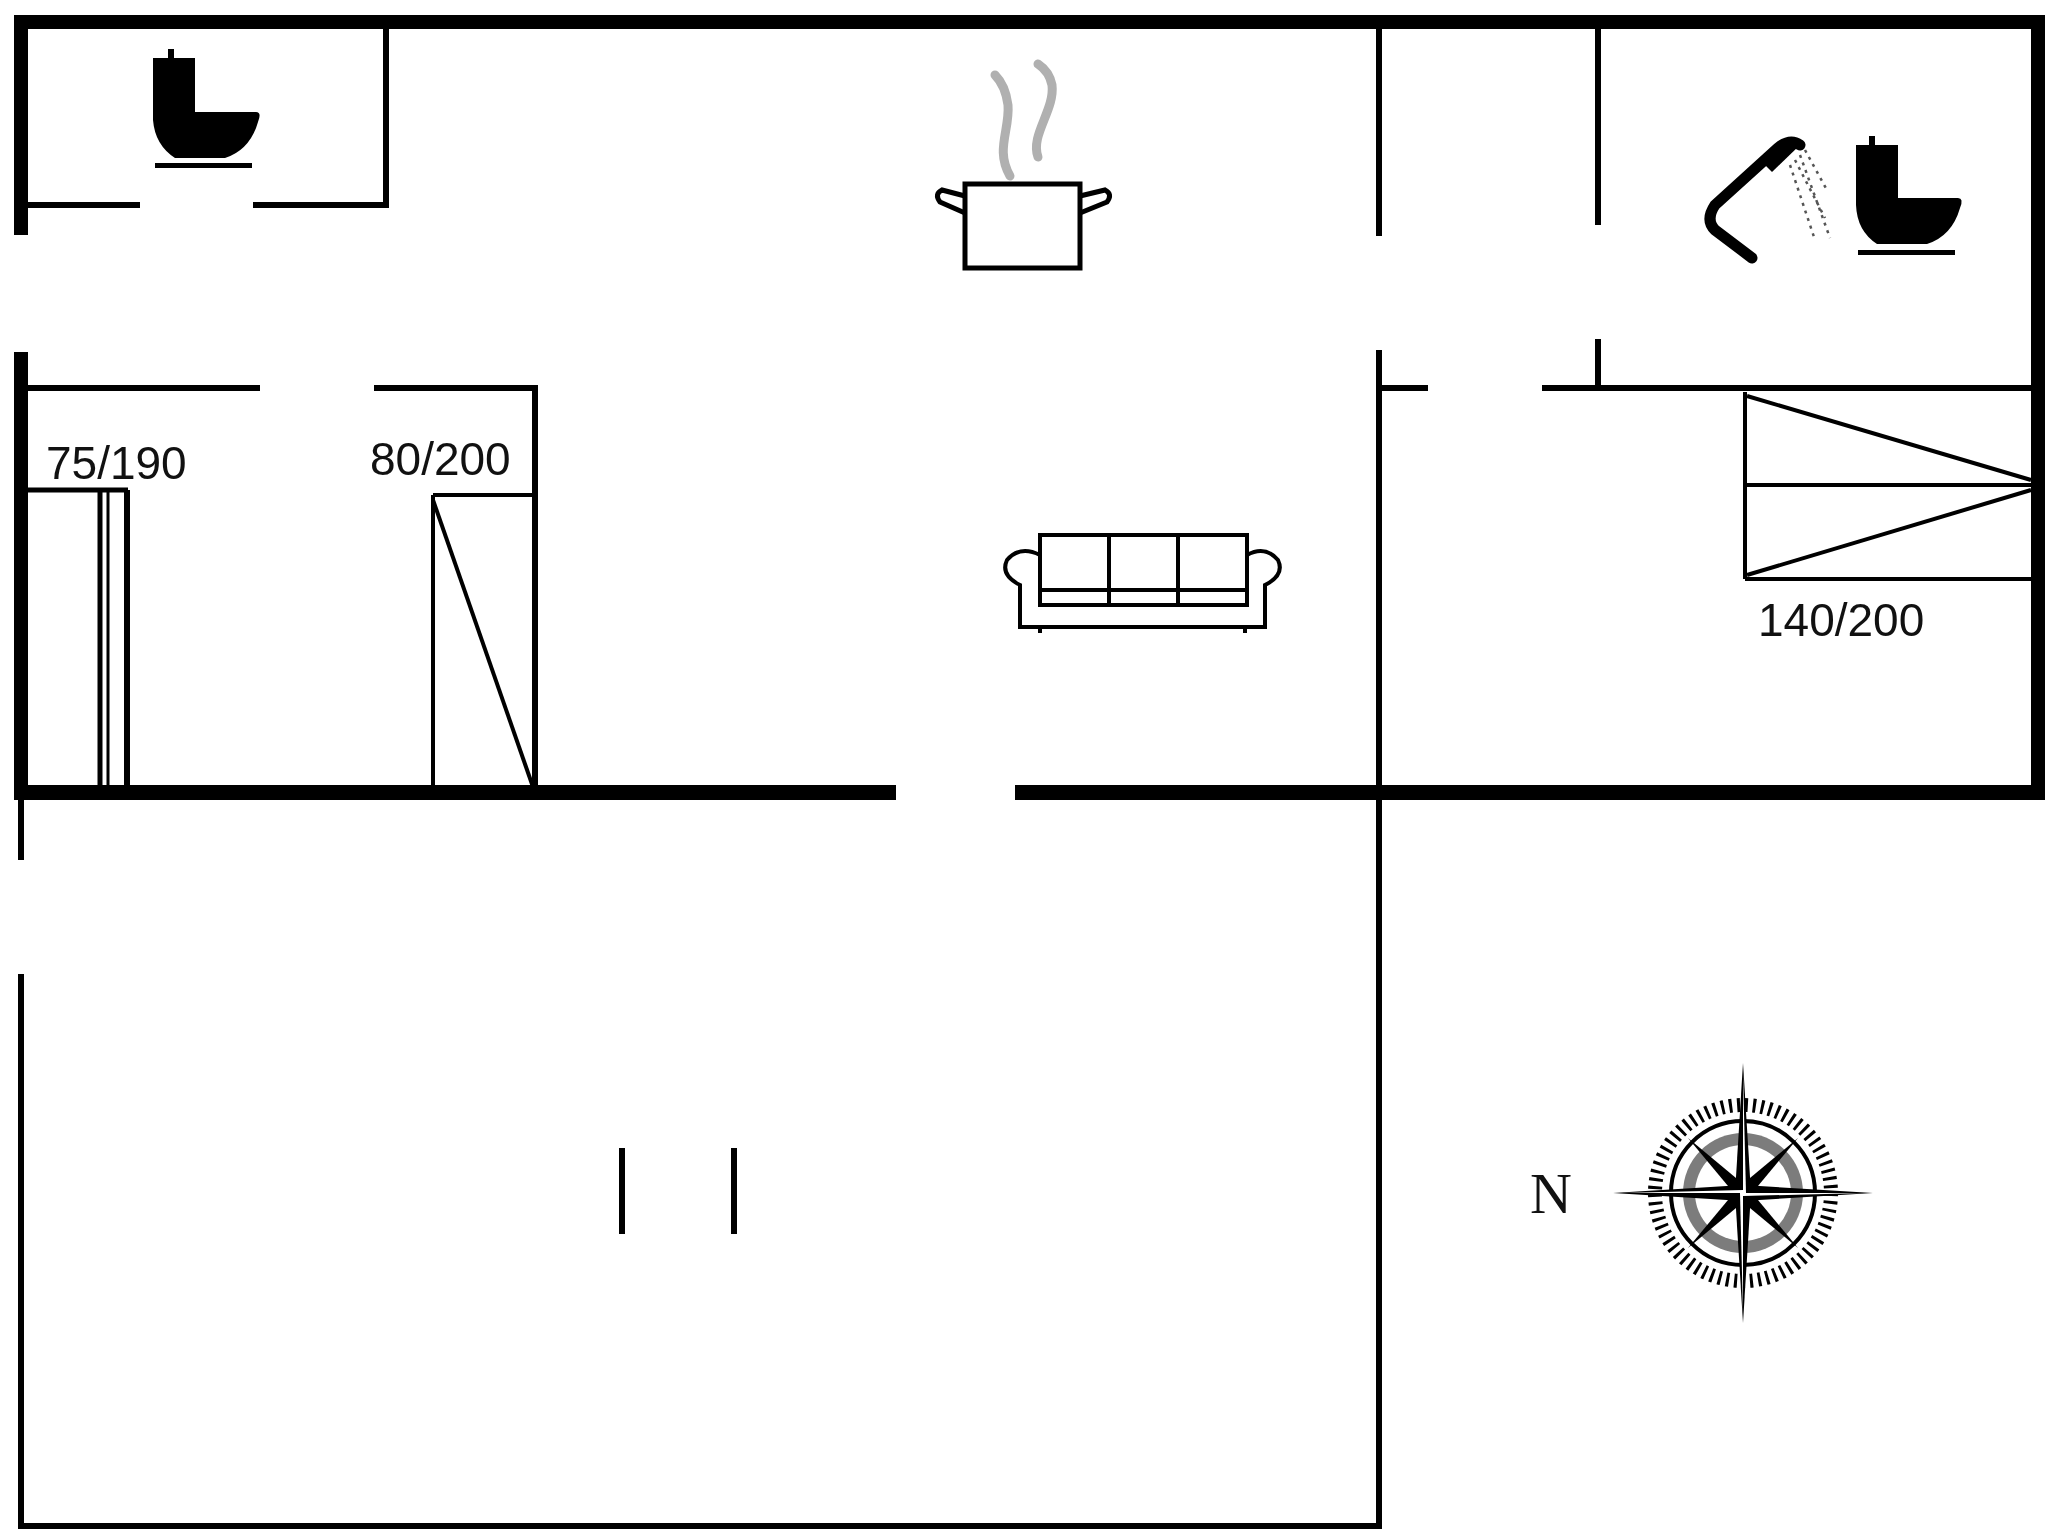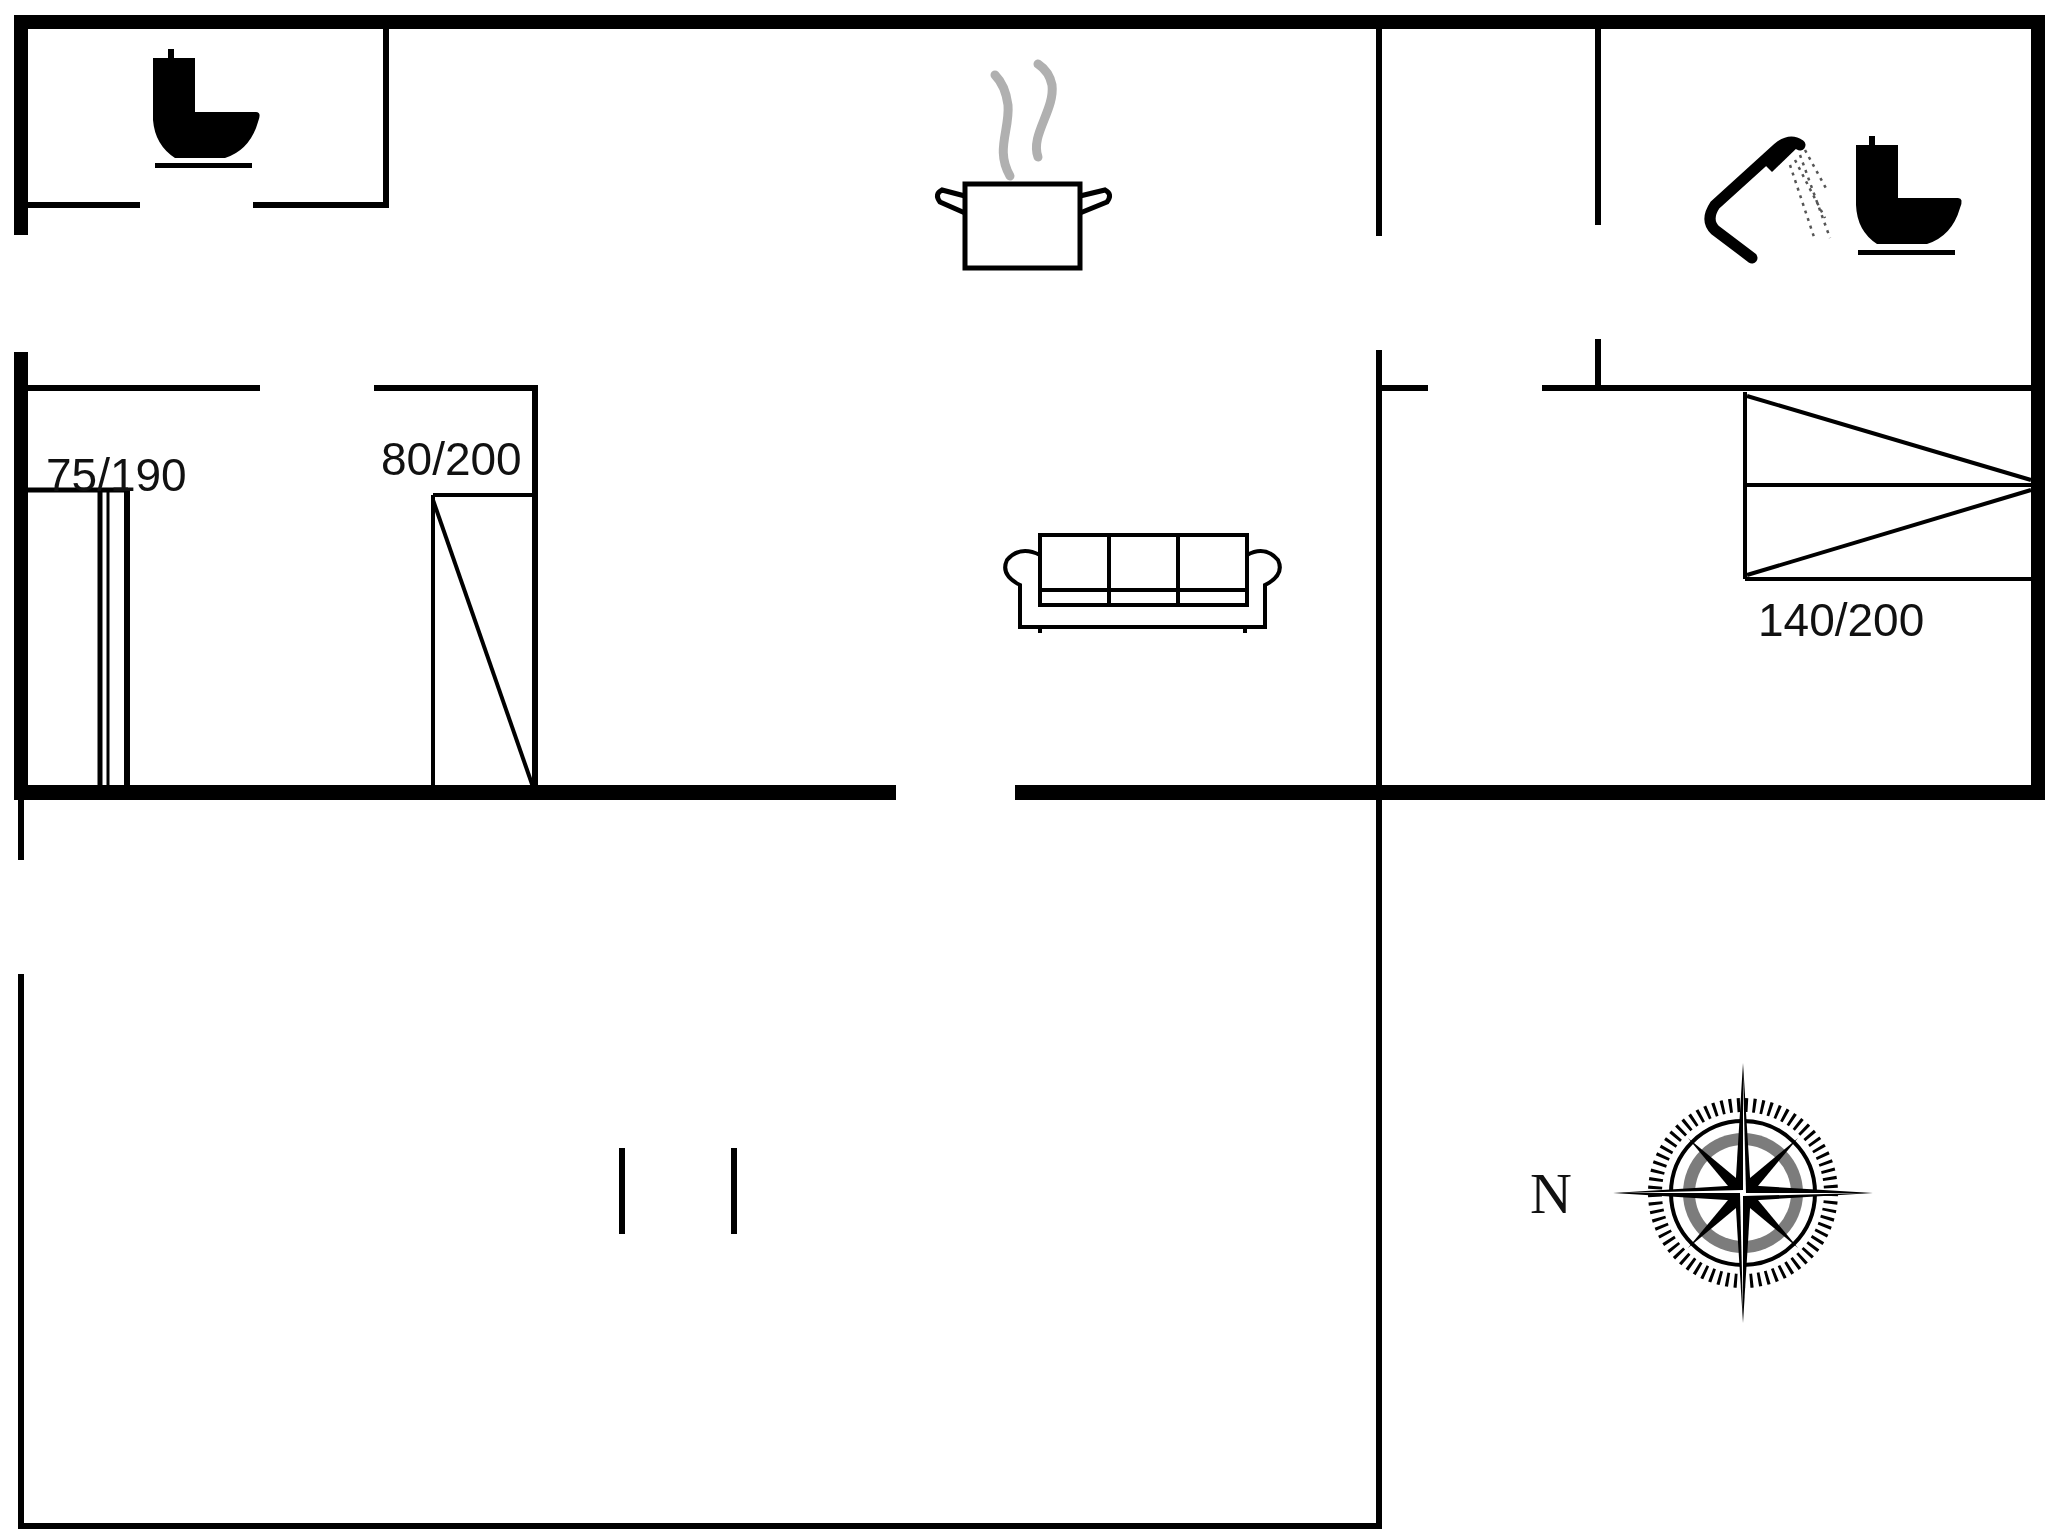--- a/index.html
+++ b/index.html
@@ -125,16 +125,16 @@
     </g>
     <g fill="#fff">
       <polygon points="0,-120 3,0 0,3"></polygon>
       <polygon points="120,0 0,3 -3,0"></polygon>
       <polygon points="0,120 -3,0 0,-3"></polygon>
       <polygon points="-120,0 0,-3 3,0"></polygon>
     </g>
   </g>
 </svg>
 
-<div class="label" style="left:46px; top:452px;">75/190</div>
-<div class="label" style="left:381px; top:436px;">80/200</div>
+<div class="label" style="left:46px; top:440px;">75/190</div>
+<div class="label" style="left:370px; top:436px;">80/200</div>
 <div class="label" style="left:1758px; top:597px;">140/200</div>
 <div class="north" style="left:1530px; top:1165px;">N</div>
 
 </body></html>

